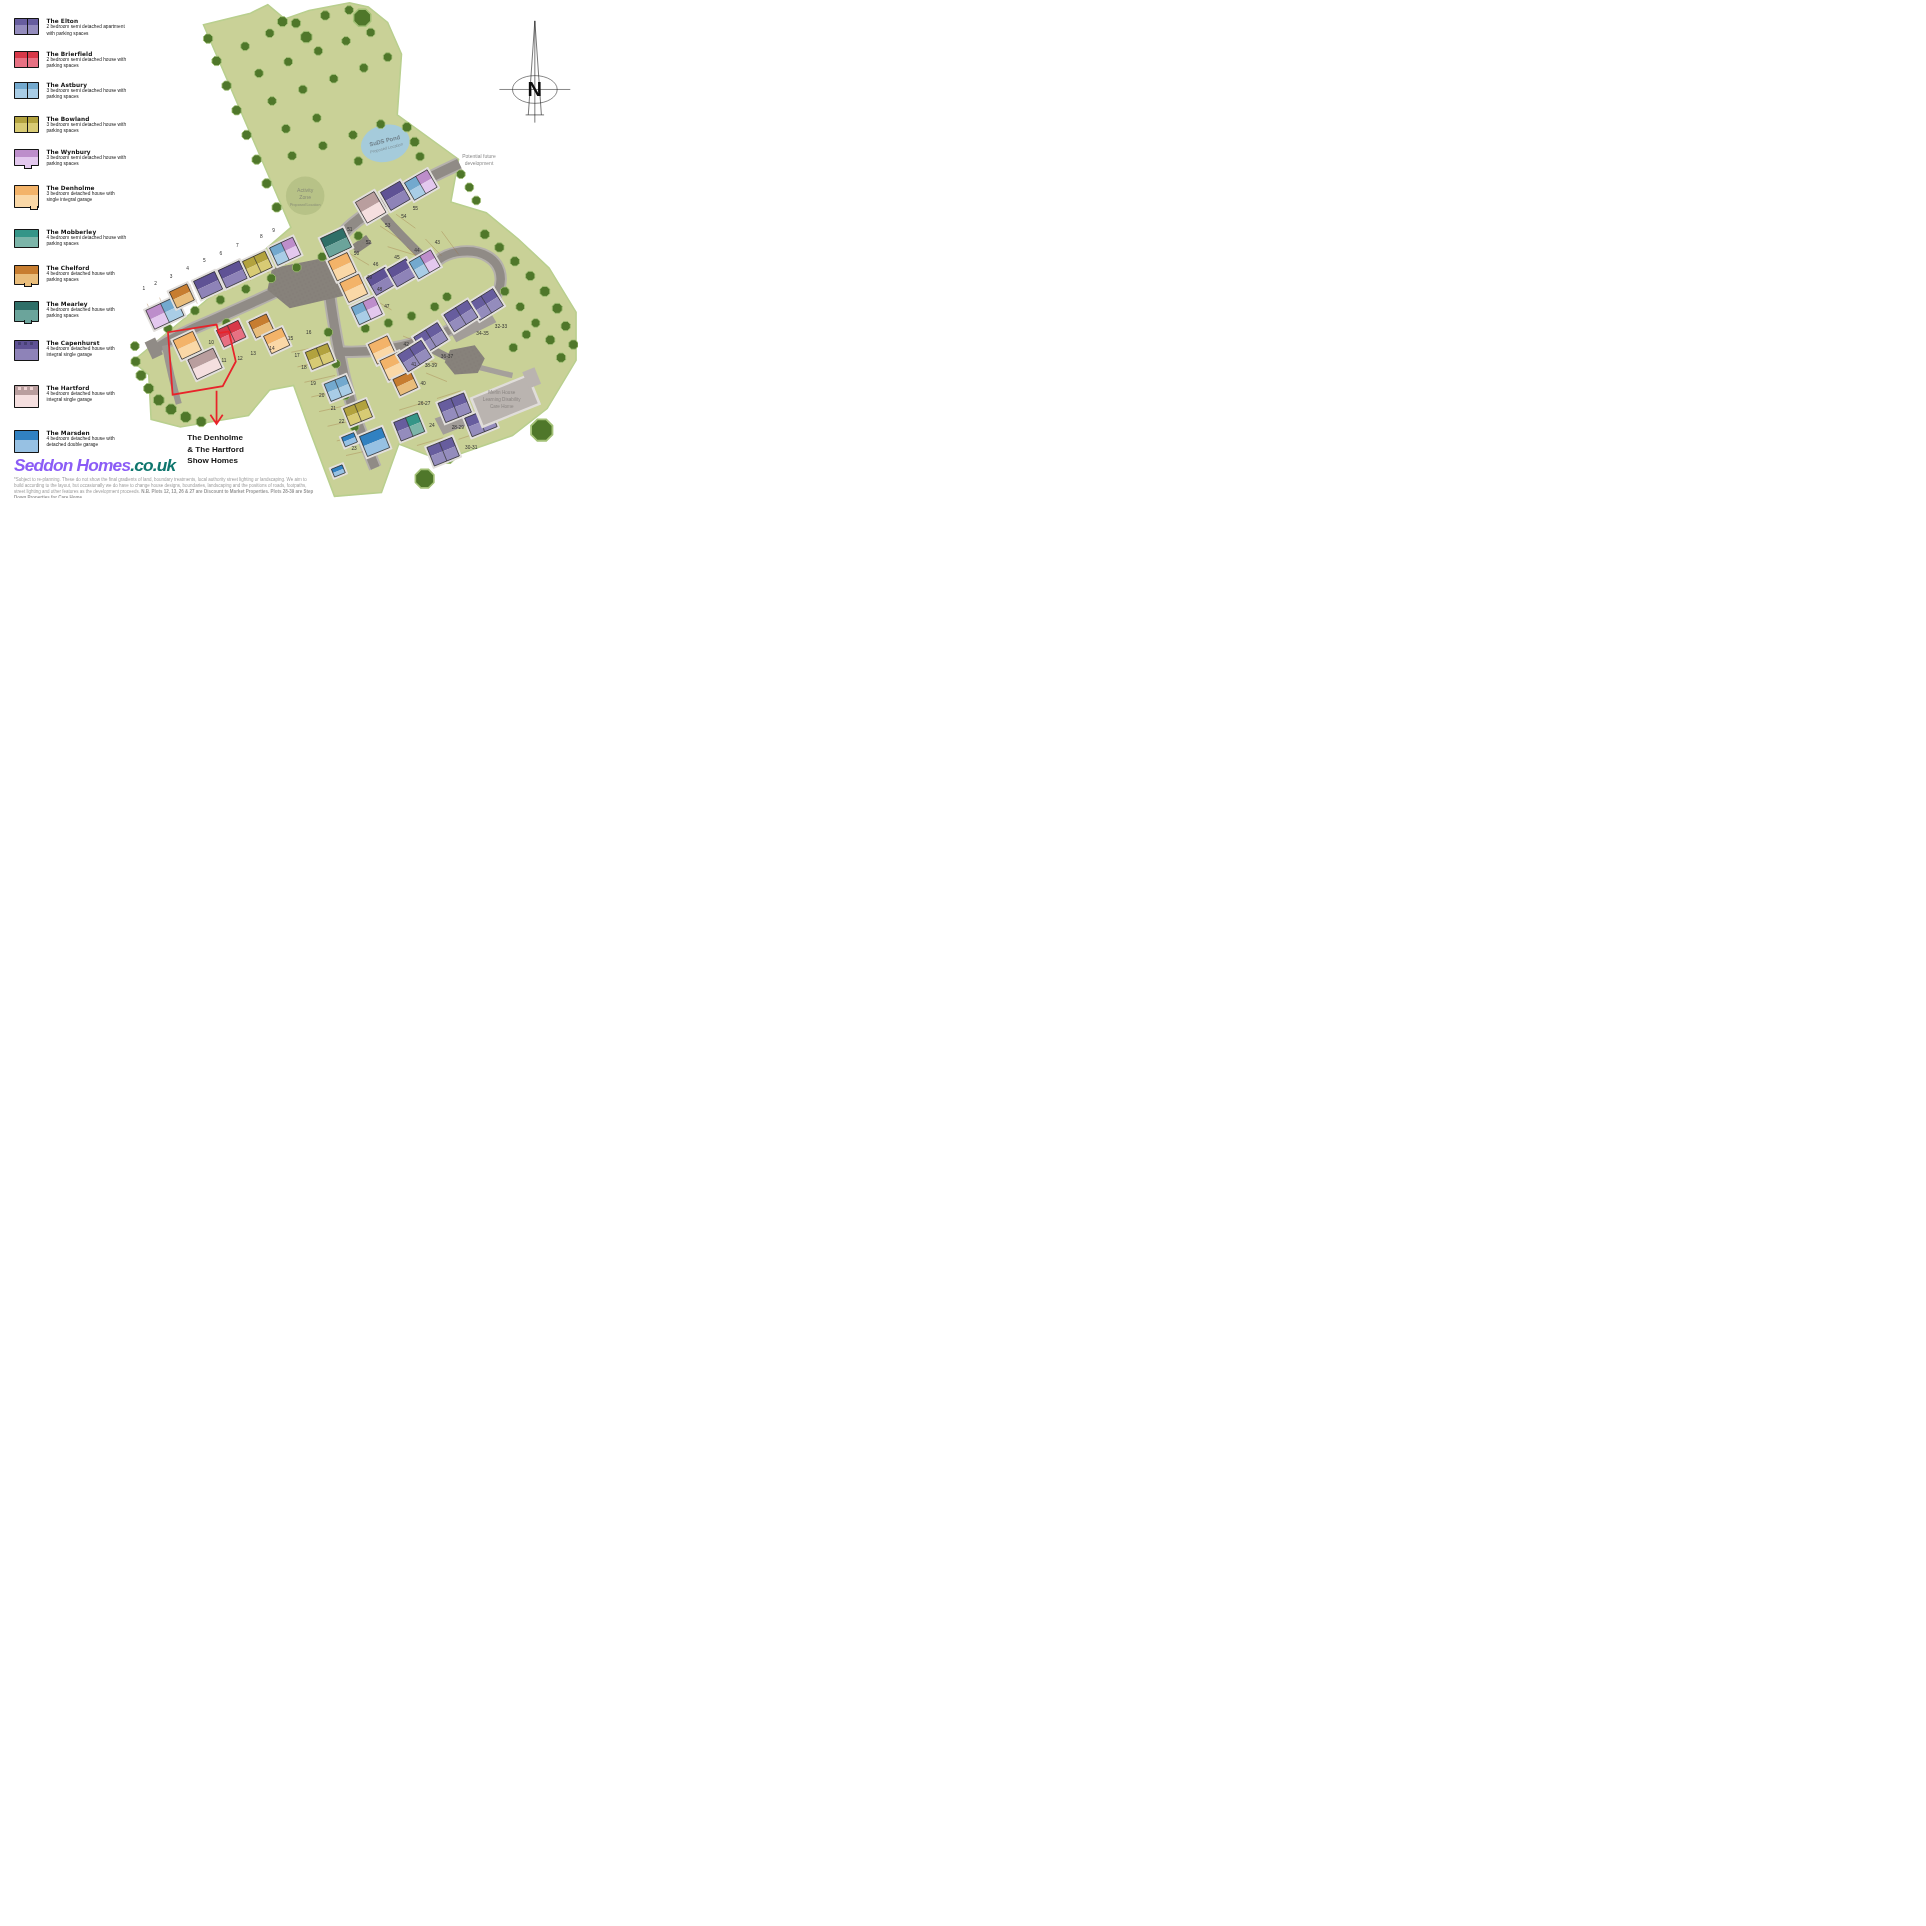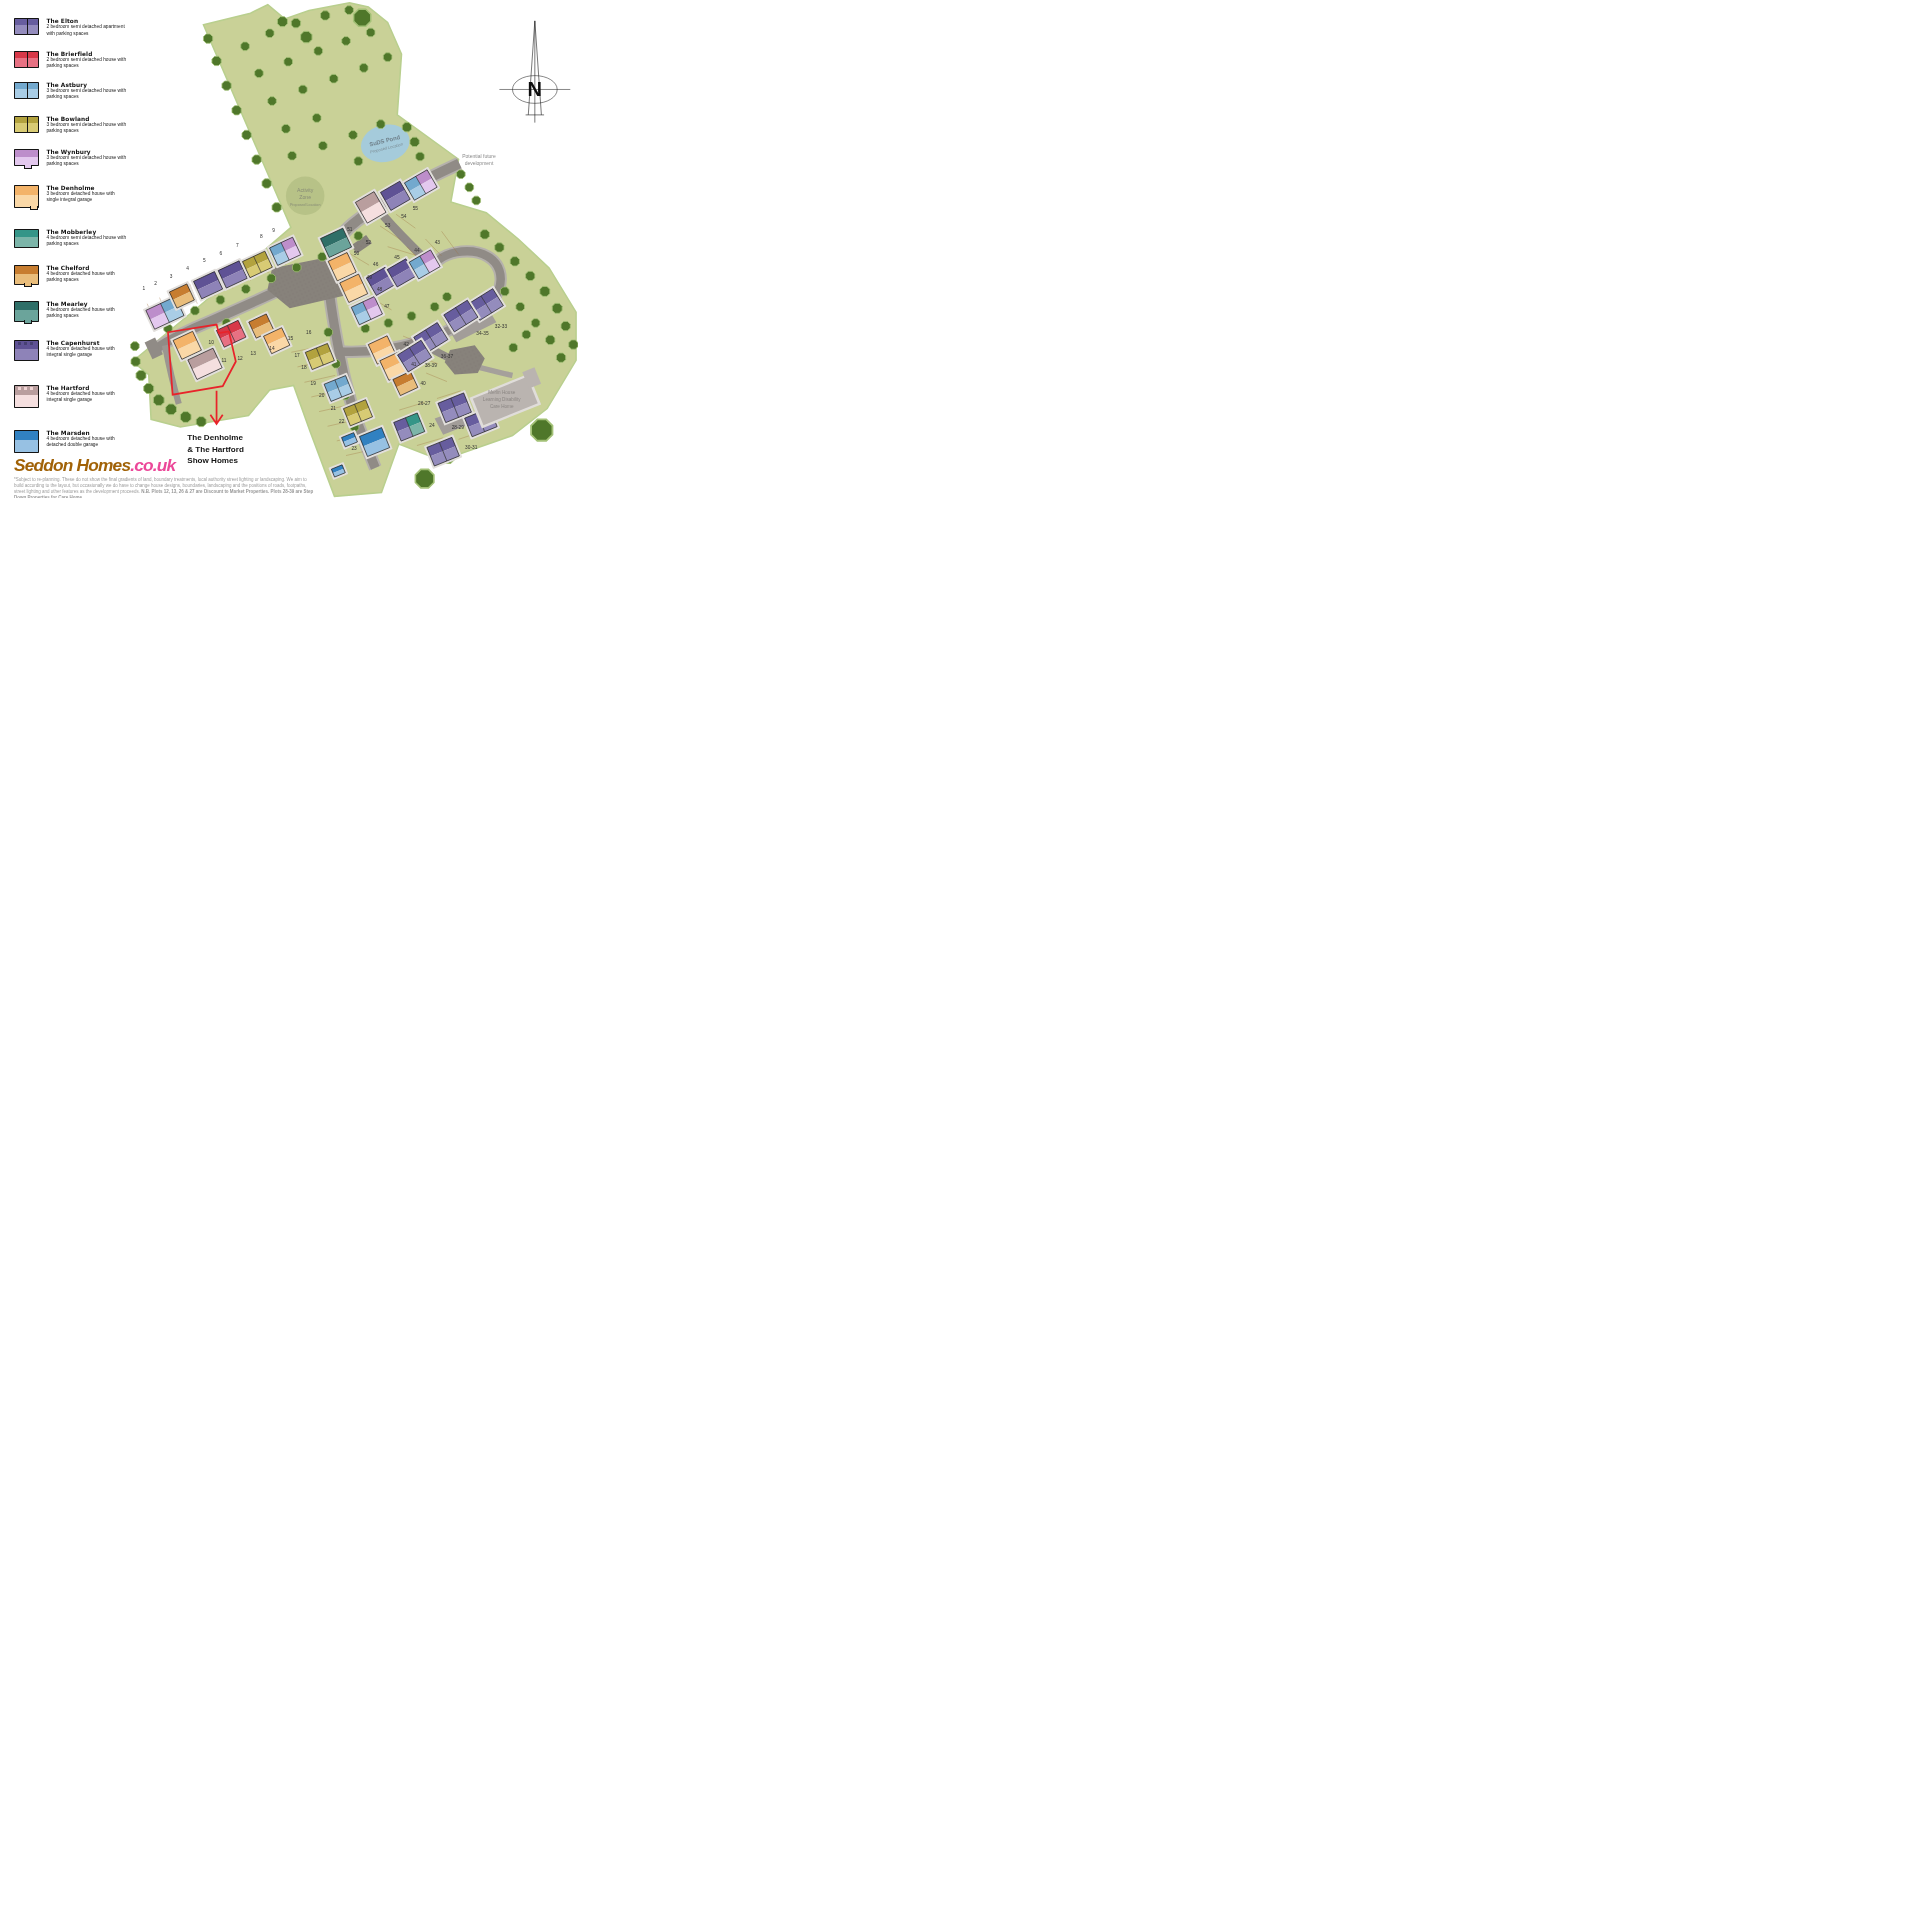--- a/index.html
+++ b/index.html
@@ -18,22 +18,22 @@
   .lg-win{position:absolute;top:1.9px;width:2.7px;height:3.1px;}
   .lg-text{margin-left:7px;width:81px;}
   .lg-name{font-family:"DejaVu Sans",sans-serif;font-weight:bold;font-size:5.8px;
            color:#121212;letter-spacing:0.1px;}
   .lg-desc{font-size:4.8px;color:#1c1c1c;line-height:1.27;margin-top:0.8px;}
 
   
   #logo{position:absolute;left:14px;top:455px;z-index:3;white-space:nowrap;
         font-family:"Liberation Sans",sans-serif;font-style:italic;font-weight:bold;
         font-size:17.3px;letter-spacing:-0.8px;}
-  #logo .brand{color:#a16207;}
-  #logo .suffix{color:#ec4899;}
+  #logo .brand{color:#8b5cf6;}
+  #logo .suffix{color:#0f766e;}
 
   
   #disclaimer{position:absolute;left:14px;top:477px;width:301px;z-index:3;
               font-size:4.5px;line-height:1.34;color:#9c9c9c;}
   #disclaimer b{font-weight:bold;color:#979797;}
 
   text{font-family:"Liberation Sans",sans-serif;}
   .plot-num{fill:#333;font-size:12.5px;}
 </style>
 </head>

